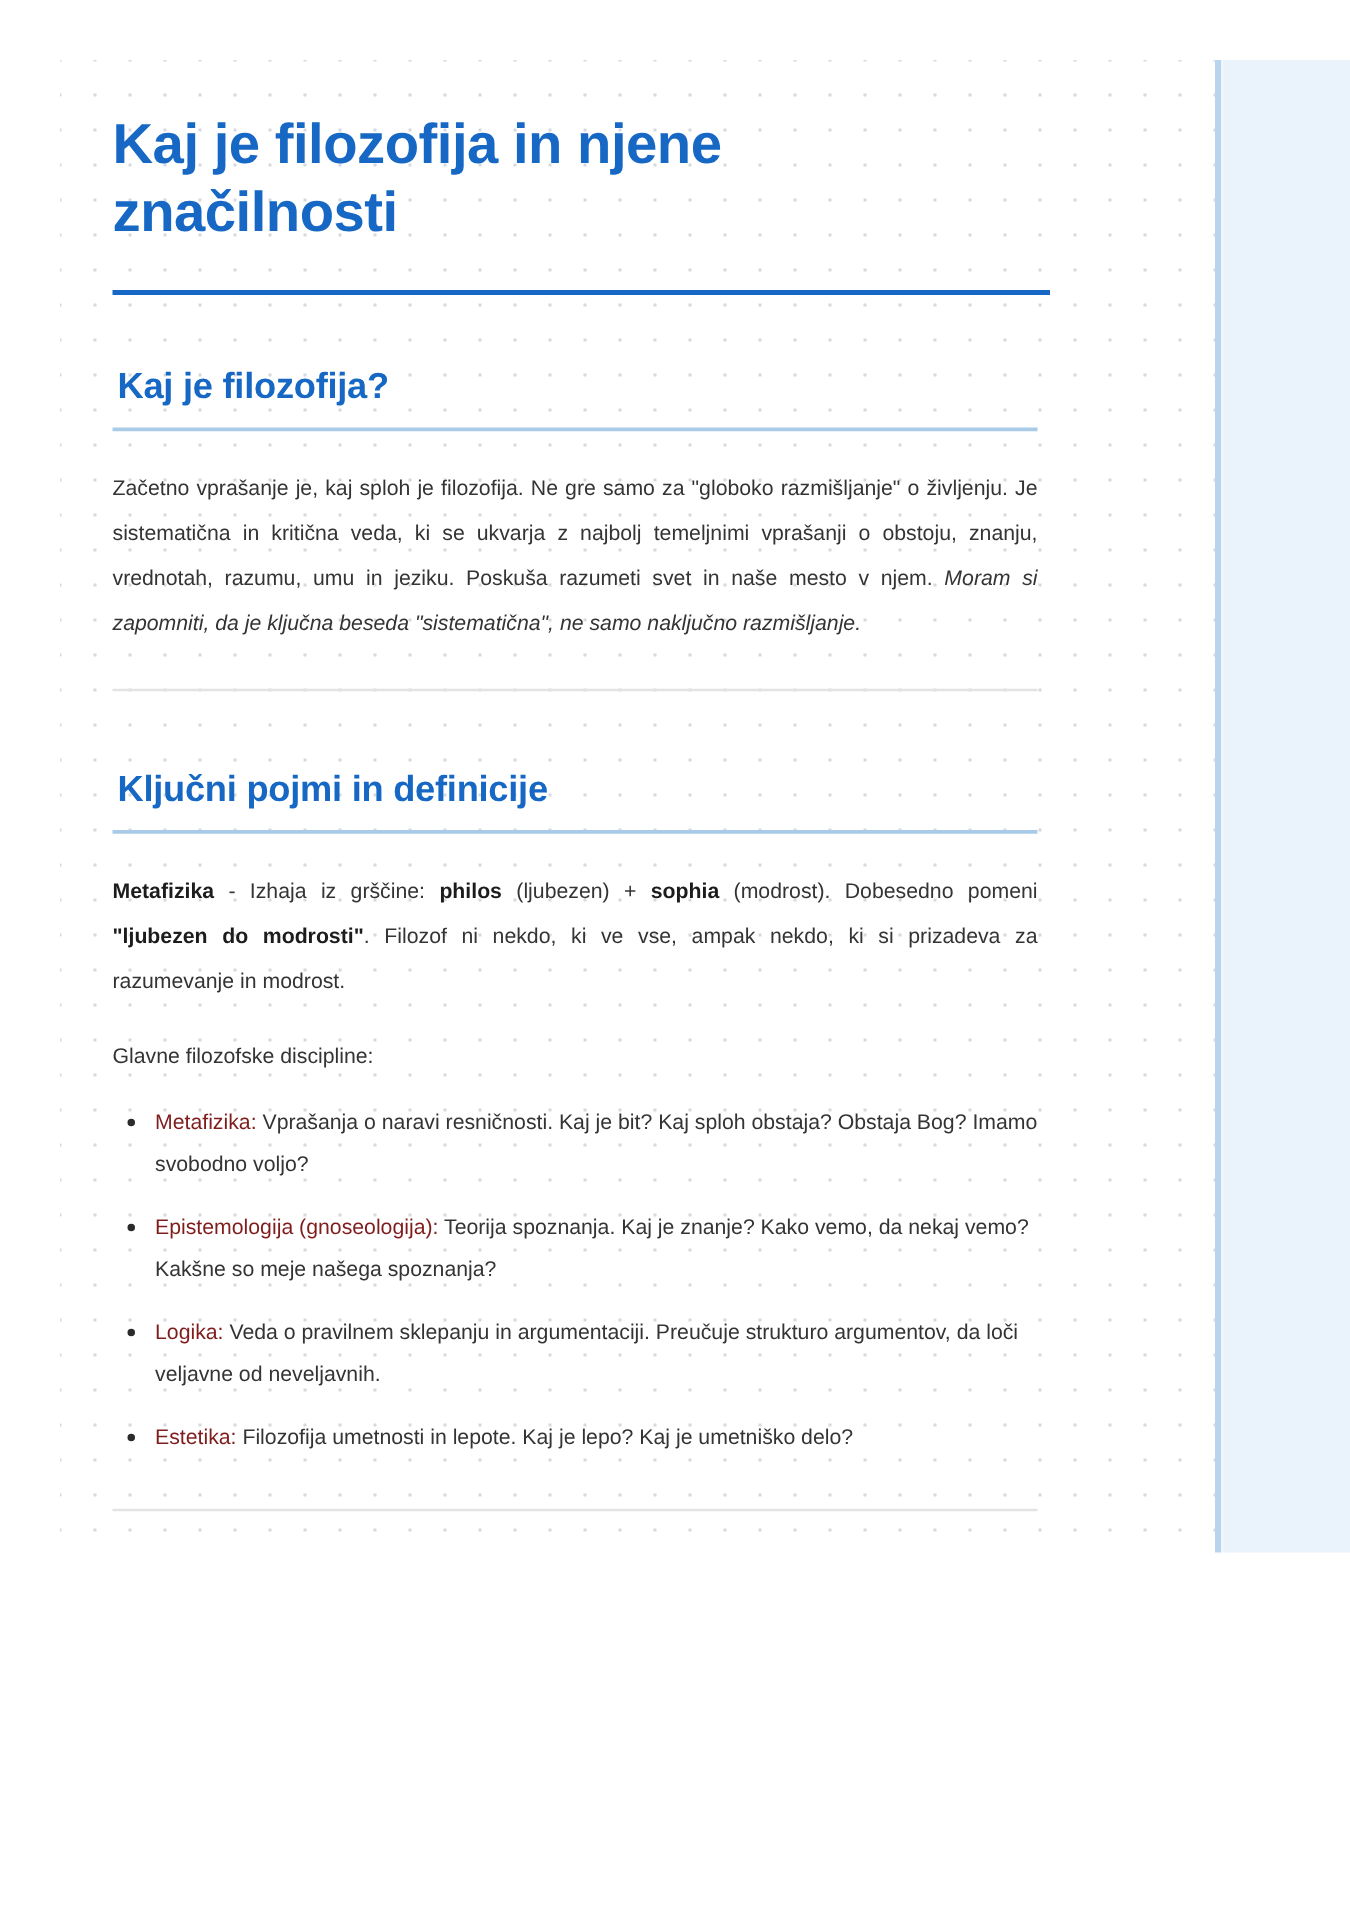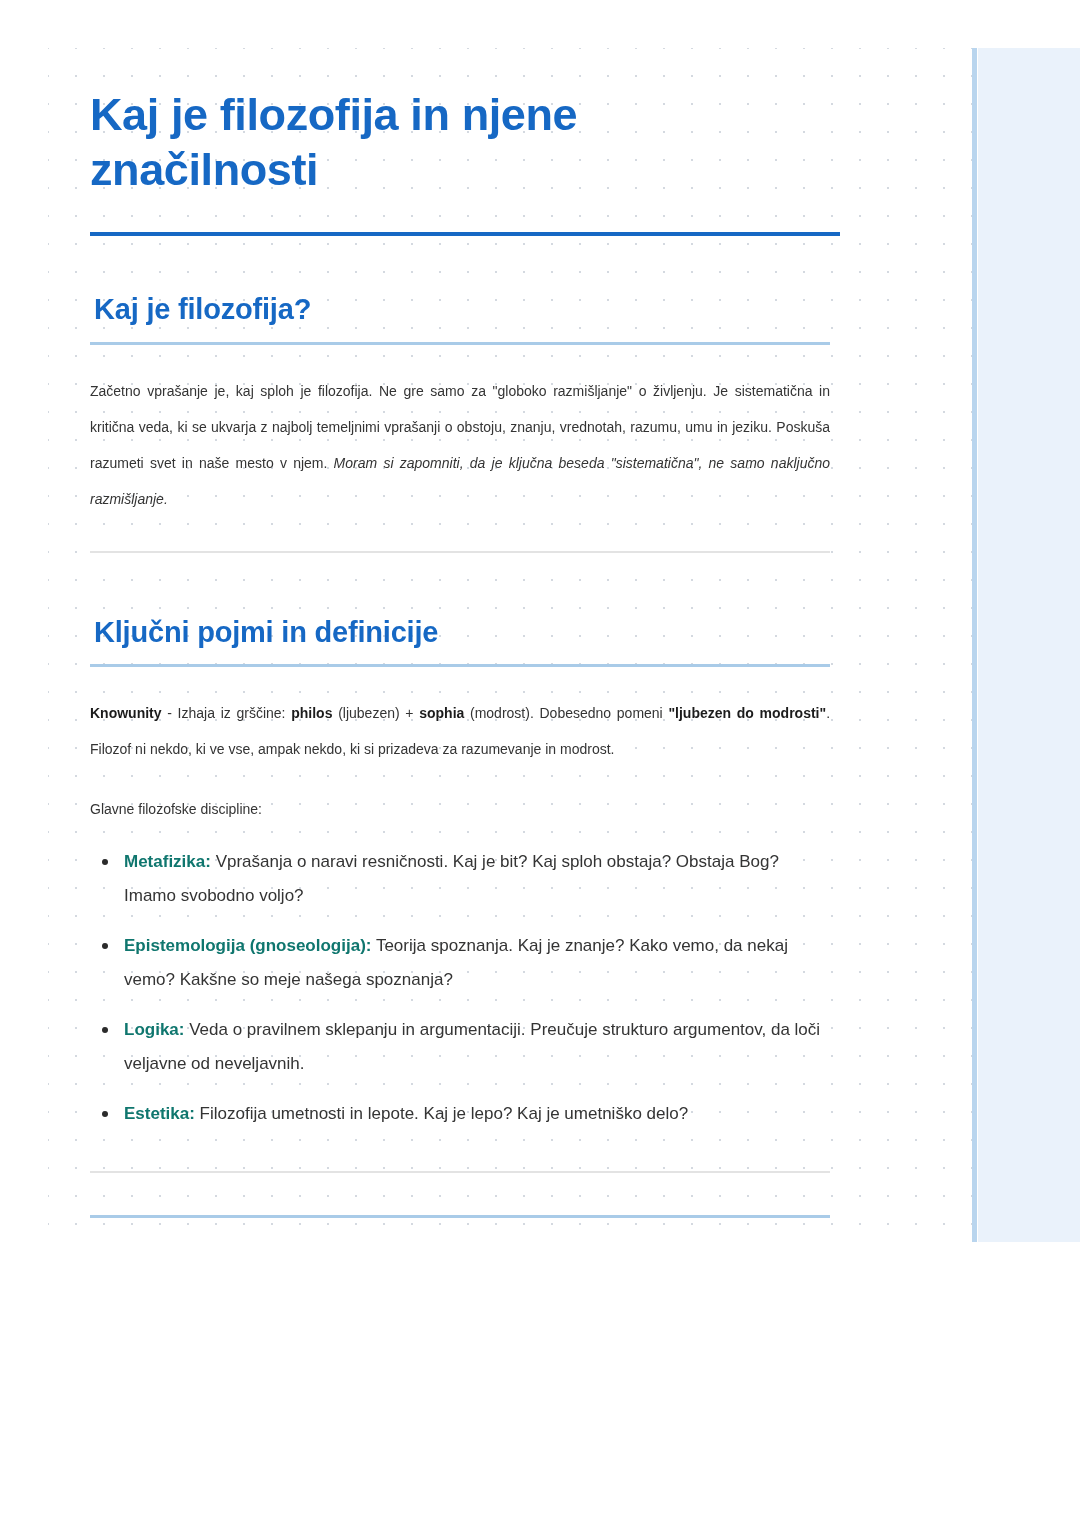--- a/index.html
+++ b/index.html
@@ -94,21 +94,21 @@
     width: 740px;
     background: #a9cbe8;
   }
 
   .section-h1 { margin-top: 56px; }
   .section-h2 { margin-top: 62px; }
   .section-h3 { margin-top: 42px; }
 
   
   p.body {
-    font-size: 14px;
+    font-size: 17px;
     line-height: 36px;
     color: #343434;
     text-align: justify;
     margin: 28px 0 0 0;
     width: 740px;
   }
   p.body.tight { margin-top: 24px; }
   p.body.plain { text-align: left; }
   p.body em { font-style: italic; }
   p.body strong { font-weight: 700; color: #1c1c1c; }
@@ -132,22 +132,22 @@
   ul.disciplines li .bullet {
     position: absolute;
     left: 12px;
     top: 14px;
     width: 6px;
     height: 6px;
     border-radius: 50%;
     background: #2b2b2b;
   }
   ul.disciplines li strong {
-    font-weight: 700;
-    color: #0f766e;
+    font-weight: 400;
+    color: #7f1d1d;
   }
 
   
   .divider {
     margin-top: 34px;
     height: 2px;
     width: 740px;
     background: #e3e3e3;
   }
   .divider.two { margin-top: 40px; }
@@ -182,21 +182,21 @@
       <div class="h2-rule"></div>
       <p class="body"><span>Začetno vprašanje je, kaj sploh je filozofija. Ne gre samo za "globoko razmišljanje" o življenju. Je sistematična in kritična veda, ki se ukvarja z najbolj temeljnimi vprašanji o obstoju, znanju, vrednotah, razumu, umu in jeziku. Poskuša razumeti svet in naše mesto v njem. </span><em>Moram si zapomniti, da je ključna beseda "sistematična", ne samo naključno razmišljanje.</em></p>
     </div>
 
     <div class="divider"></div>
 
     <div class="section-h2">
       <h2 class="h2">Ključni pojmi in definicije</h2>
       <div class="h2-rule"></div>
 
-      <p class="body"><strong>Knowunity</strong><span> - Izhaja iz grščine: </span><strong>philos</strong><span> (ljubezen) + </span><strong>sophia</strong><span> (modrost). Dobesedno pomeni </span><strong>"ljubezen do modrosti"</strong><span>. Filozof ni nekdo, ki ve vse, ampak nekdo, ki si prizadeva za razumevanje in modrost.</span></p>
+      <p class="body"><strong>Metafizika</strong><span> - Izhaja iz grščine: </span><strong>philos</strong><span> (ljubezen) + </span><strong>sophia</strong><span> (modrost). Dobesedno pomeni </span><strong>"ljubezen do modrosti"</strong><span>. Filozof ni nekdo, ki ve vse, ampak nekdo, ki si prizadeva za razumevanje in modrost.</span></p>
 
       <p class="body plain tight">Glavne filozofske discipline:</p>
 
       <ul class="disciplines">
         <li>
           <span class="bullet"></span><strong>Metafizika:</strong><span> Vprašanja o naravi resničnosti. Kaj je bit? Kaj sploh obstaja? Obstaja Bog? Imamo svobodno voljo?</span>
         </li>
         <li>
           <span class="bullet"></span><strong>Epistemologija (gnoseologija):</strong><span> Teorija spoznanja. Kaj je znanje? Kako vemo, da nekaj vemo? Kakšne so meje našega spoznanja?</span>
         </li>

